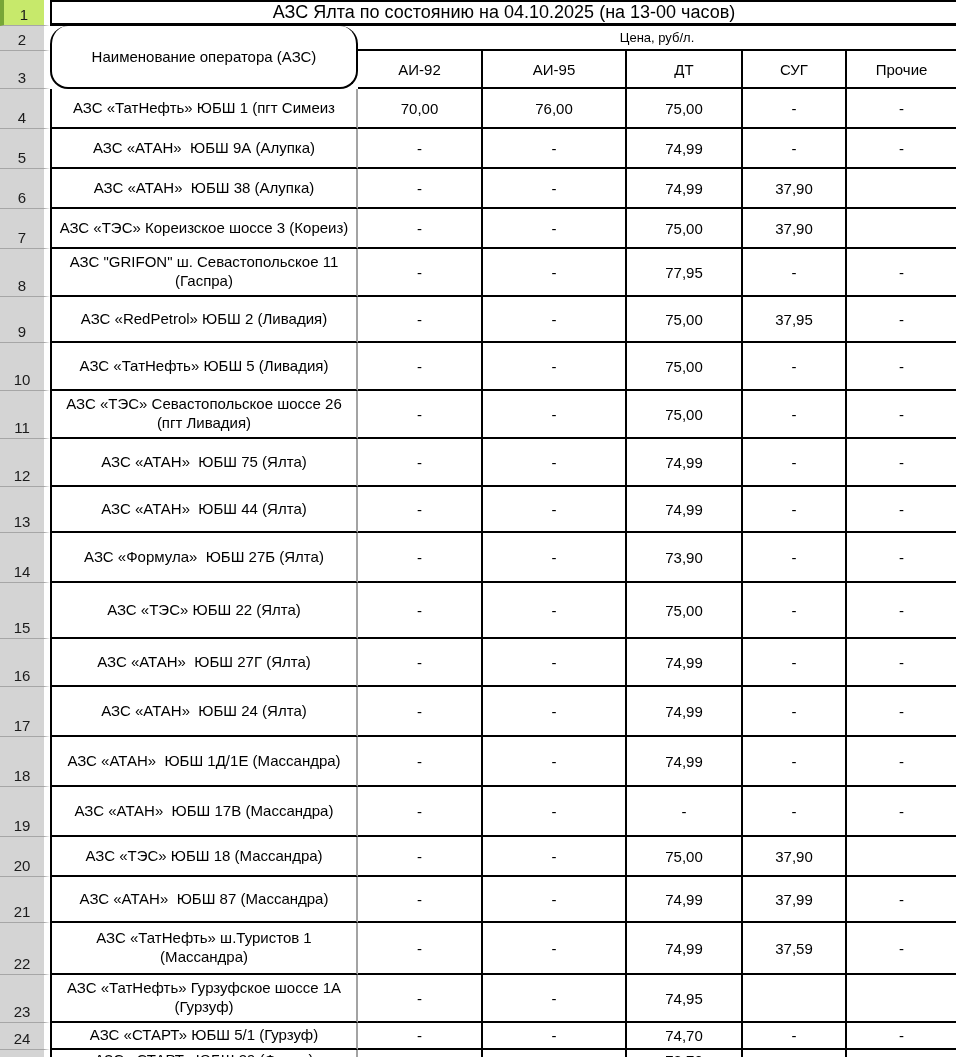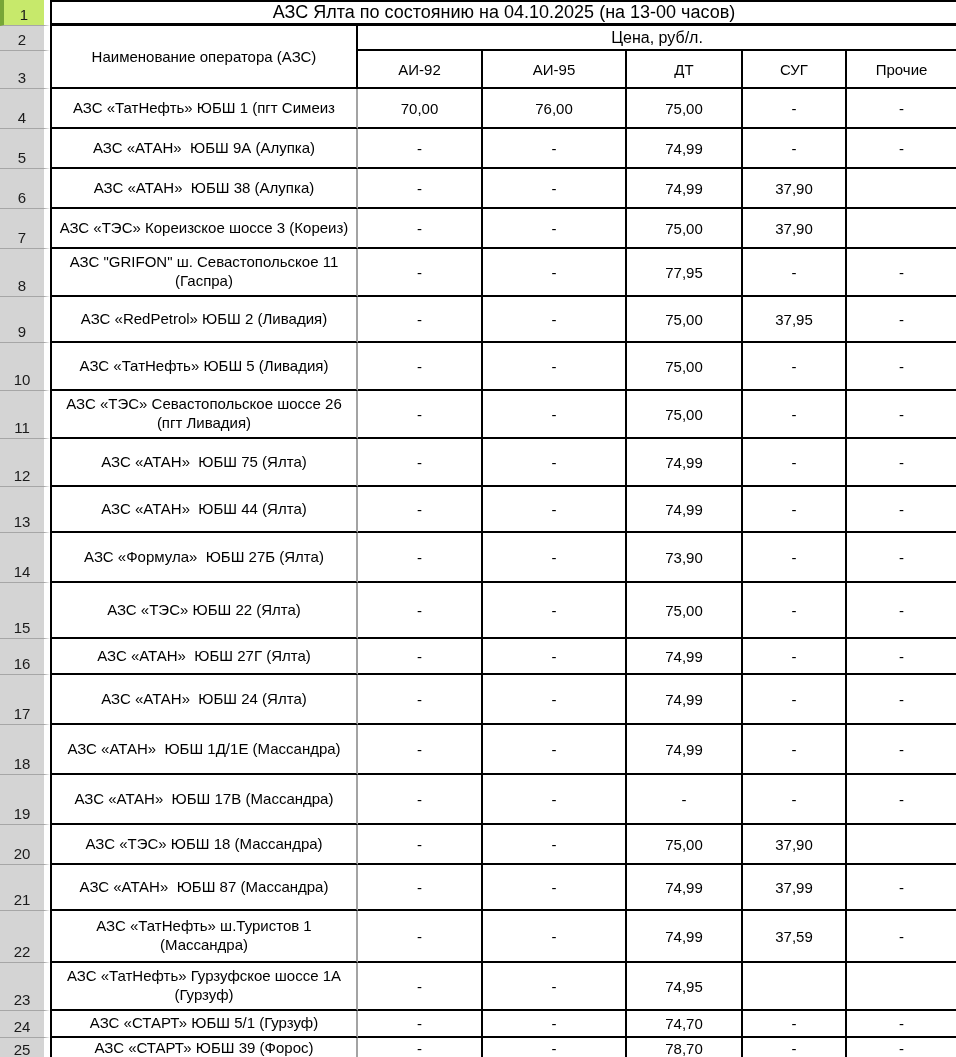--- a/index.html
+++ b/index.html
@@ -24,25 +24,25 @@
 
   
   td.title-cell{
     border-top:2px solid #000;border-bottom:3px solid #000;border-left:2px solid #000;
     text-align:center;vertical-align:middle;font-size:18px;padding:0 4px;
   }
 
   
   td.name-h{
     border-left:2px solid #000;border-right:2px solid #000;border-bottom:2px solid #000;
-    text-align:center;vertical-align:middle;font-size:15px;
+    text-align:center;vertical-align:middle;font-size:15px;border-radius:18px;
   }
   td.group-h{
     border-bottom:2px solid #000;
-    text-align:center;vertical-align:middle;font-size:16px;
+    text-align:center;vertical-align:middle;font-size:13px;
   }
   td.fuel-h{
     border-right:2px solid #000;border-bottom:2px solid #000;
     text-align:center;vertical-align:middle;font-size:15px;
   }
   td.fuel-h:last-child{border-right:none;}
 
   
   td.name{
     border-left:2px solid #000;border-right:2px solid #a3a3a3;border-bottom:2px solid #000;
@@ -191,21 +191,21 @@
     </tr>
         <tr style="height: 56px;">
       <td class="rnum">15</td>
       <td class="name">АЗС «ТЭС» ЮБШ 22 (Ялта)</td>
       <td class="val">-</td>
       <td class="val">-</td>
       <td class="val">75,00</td>
       <td class="val">-</td>
       <td class="val">-</td>
     </tr>
-        <tr style="height: 36px; margin-top: 20px;">
+        <tr style="height: 48px; margin-top: 20px;">
       <td class="rnum">16</td>
       <td class="name">АЗС «АТАН»  ЮБШ 27Г (Ялта)</td>
       <td class="val">-</td>
       <td class="val">-</td>
       <td class="val">74,99</td>
       <td class="val">-</td>
       <td class="val">-</td>
     </tr>
         <tr style="height: 50px;">
       <td class="rnum">17</td>

